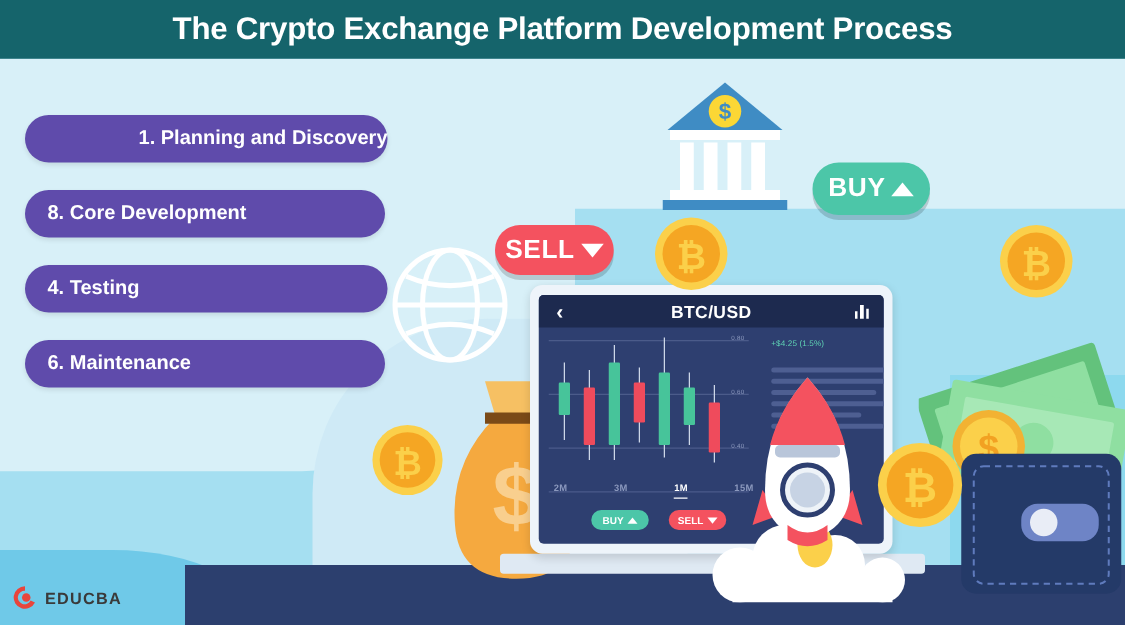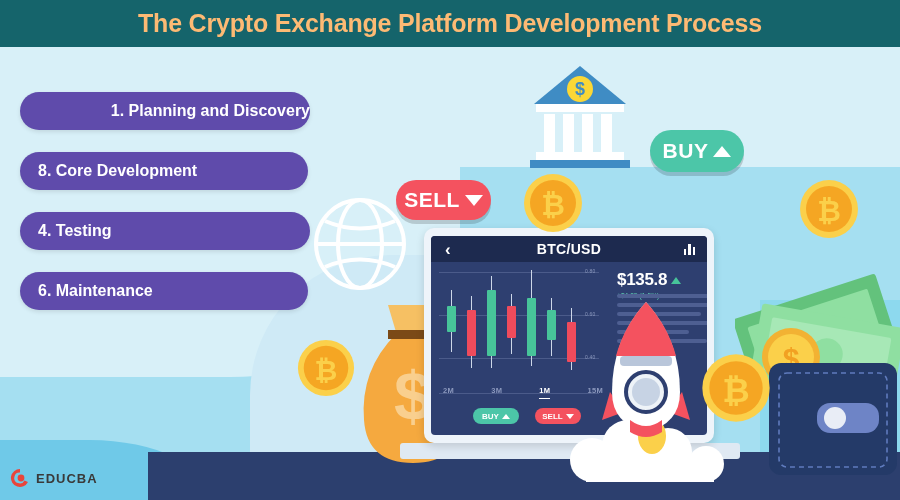--- a/index.html
+++ b/index.html
@@ -18,21 +18,21 @@
 
   
   #header {
     position: absolute; left: 0; top: 0;
     width: 900px; height: 47px;
     background: #15646b;
     display: flex; align-items: center; justify-content: center;
     z-index: 60;
   }
   #header-title {
-    color: #fdba74;
+    color: #ffffff;
     font-size: 25px;
     font-weight: bold;
     letter-spacing: -0.2px;
     white-space: nowrap;
   }
 
   
   .bg { position: absolute; }
   #bg-base {
     left: 0; top: 47px; width: 900px; height: 453px;
@@ -471,24 +471,20 @@
       </div>
 
       <div id="timeframes">
         <span class="tf">2M</span>
         <span class="tf">3M</span>
         <span class="tf active">1M</span>
         <span class="tf">15M</span>
       </div>
 
       <div id="price-block">
-        <div id="price-row">
-          <span id="price-main">$135.8</span>
-          <span id="price-arrow"></span>
-        </div>
         <div id="price-change">+$4.25 (1.5%)</div>
       </div>
       <div id="price-bars">
         <span style="width:92px;"></span>
         <span style="width:100px;"></span>
         <span style="width:84px;"></span>
         <span style="width:96px;"></span>
         <span style="width:72px;"></span>
         <span style="width:90px;"></span>
       </div>

